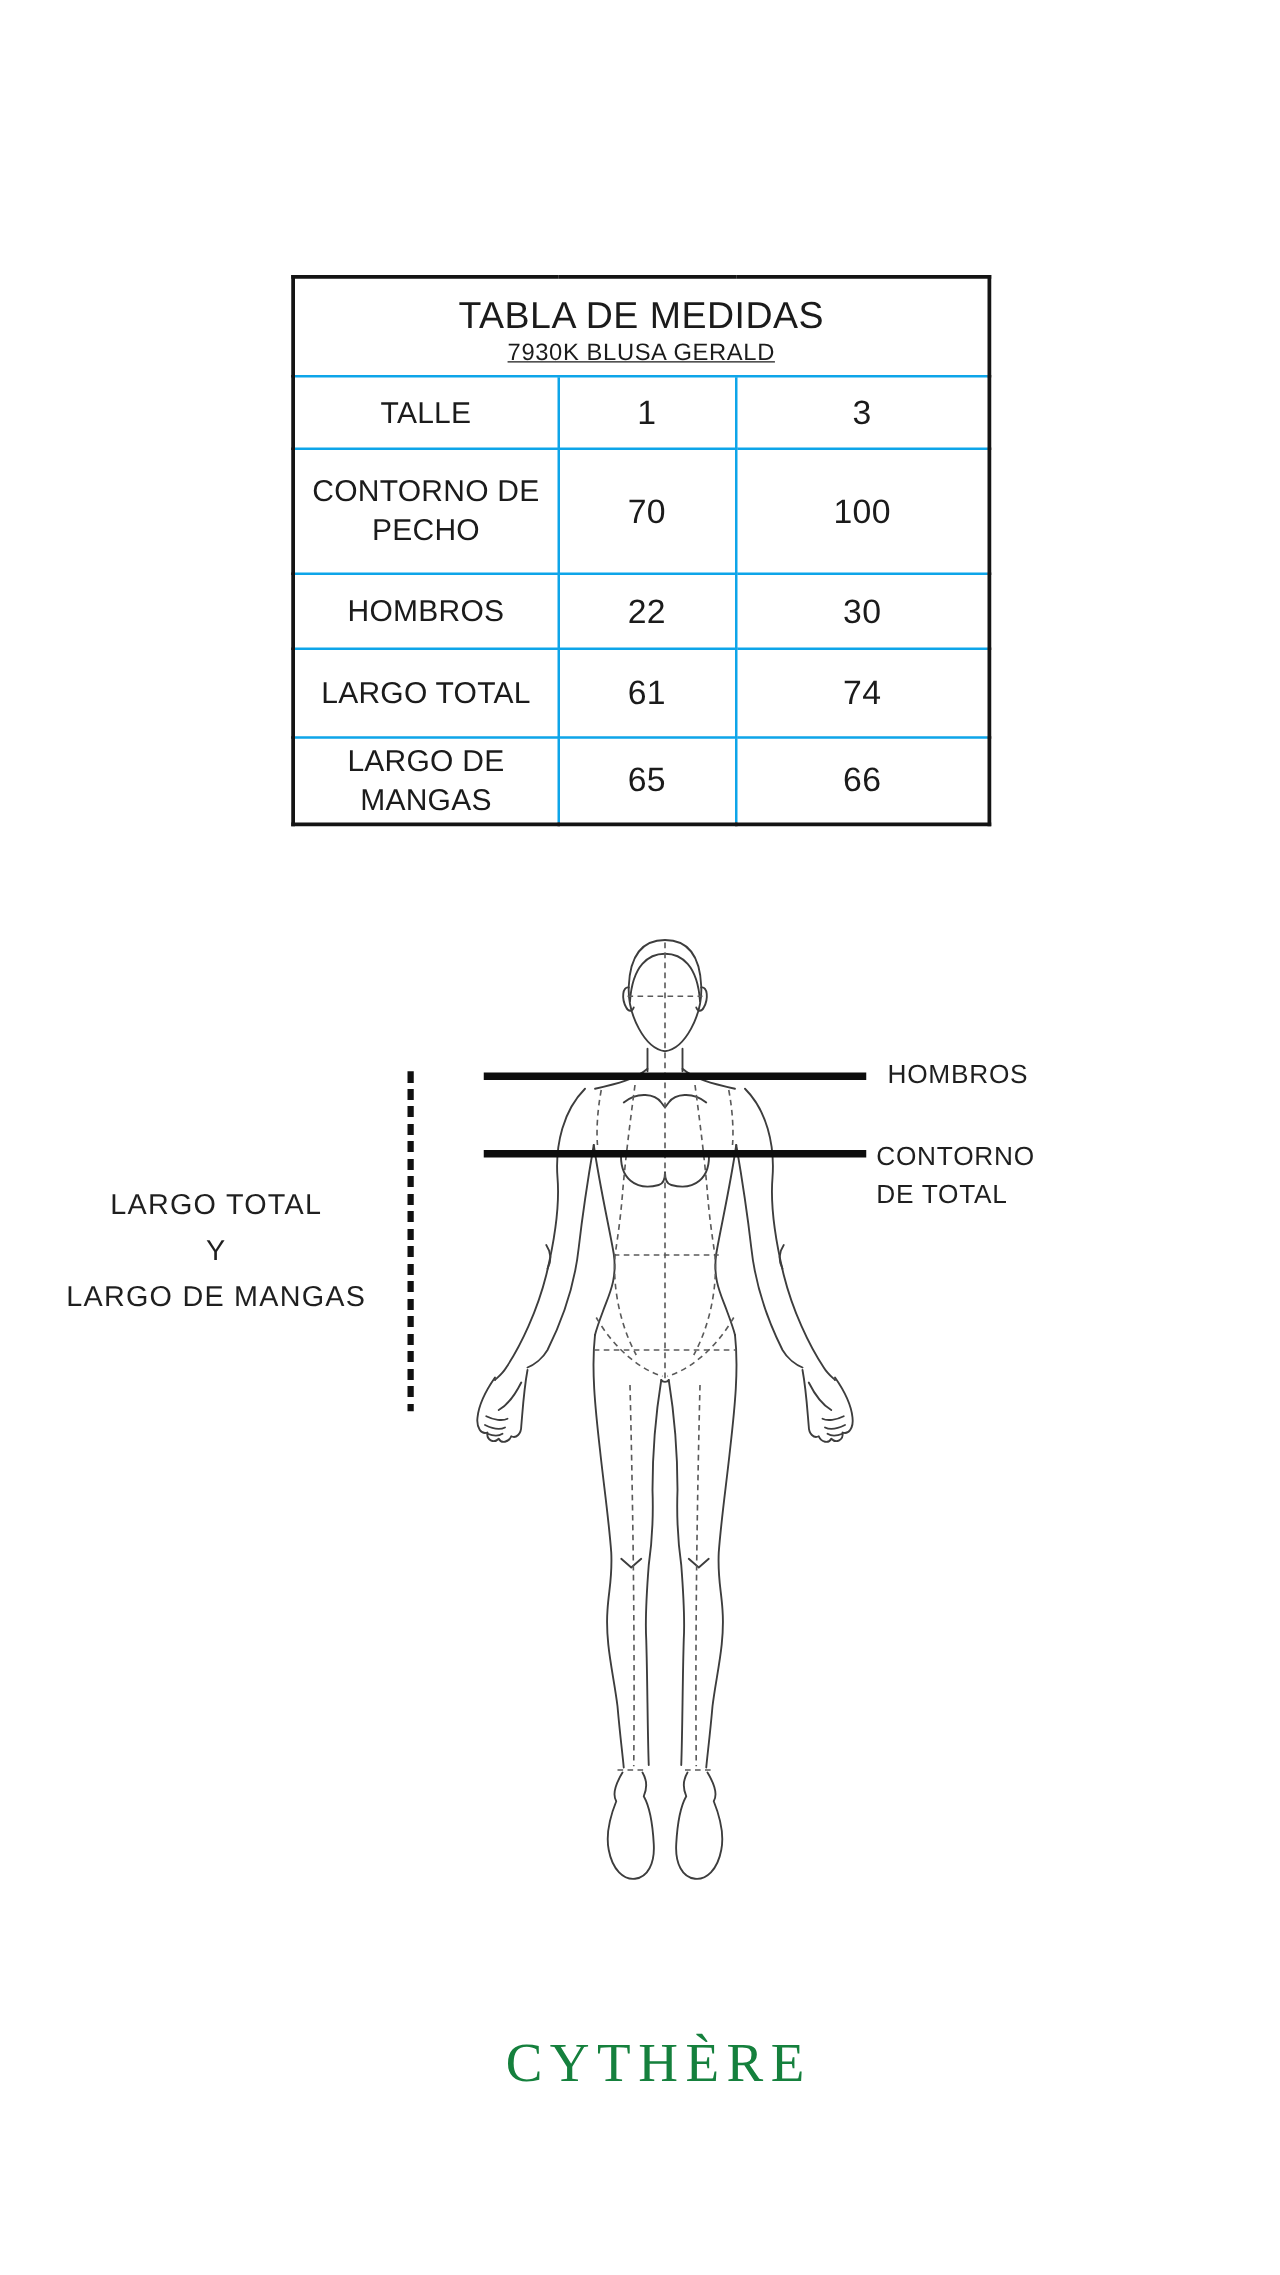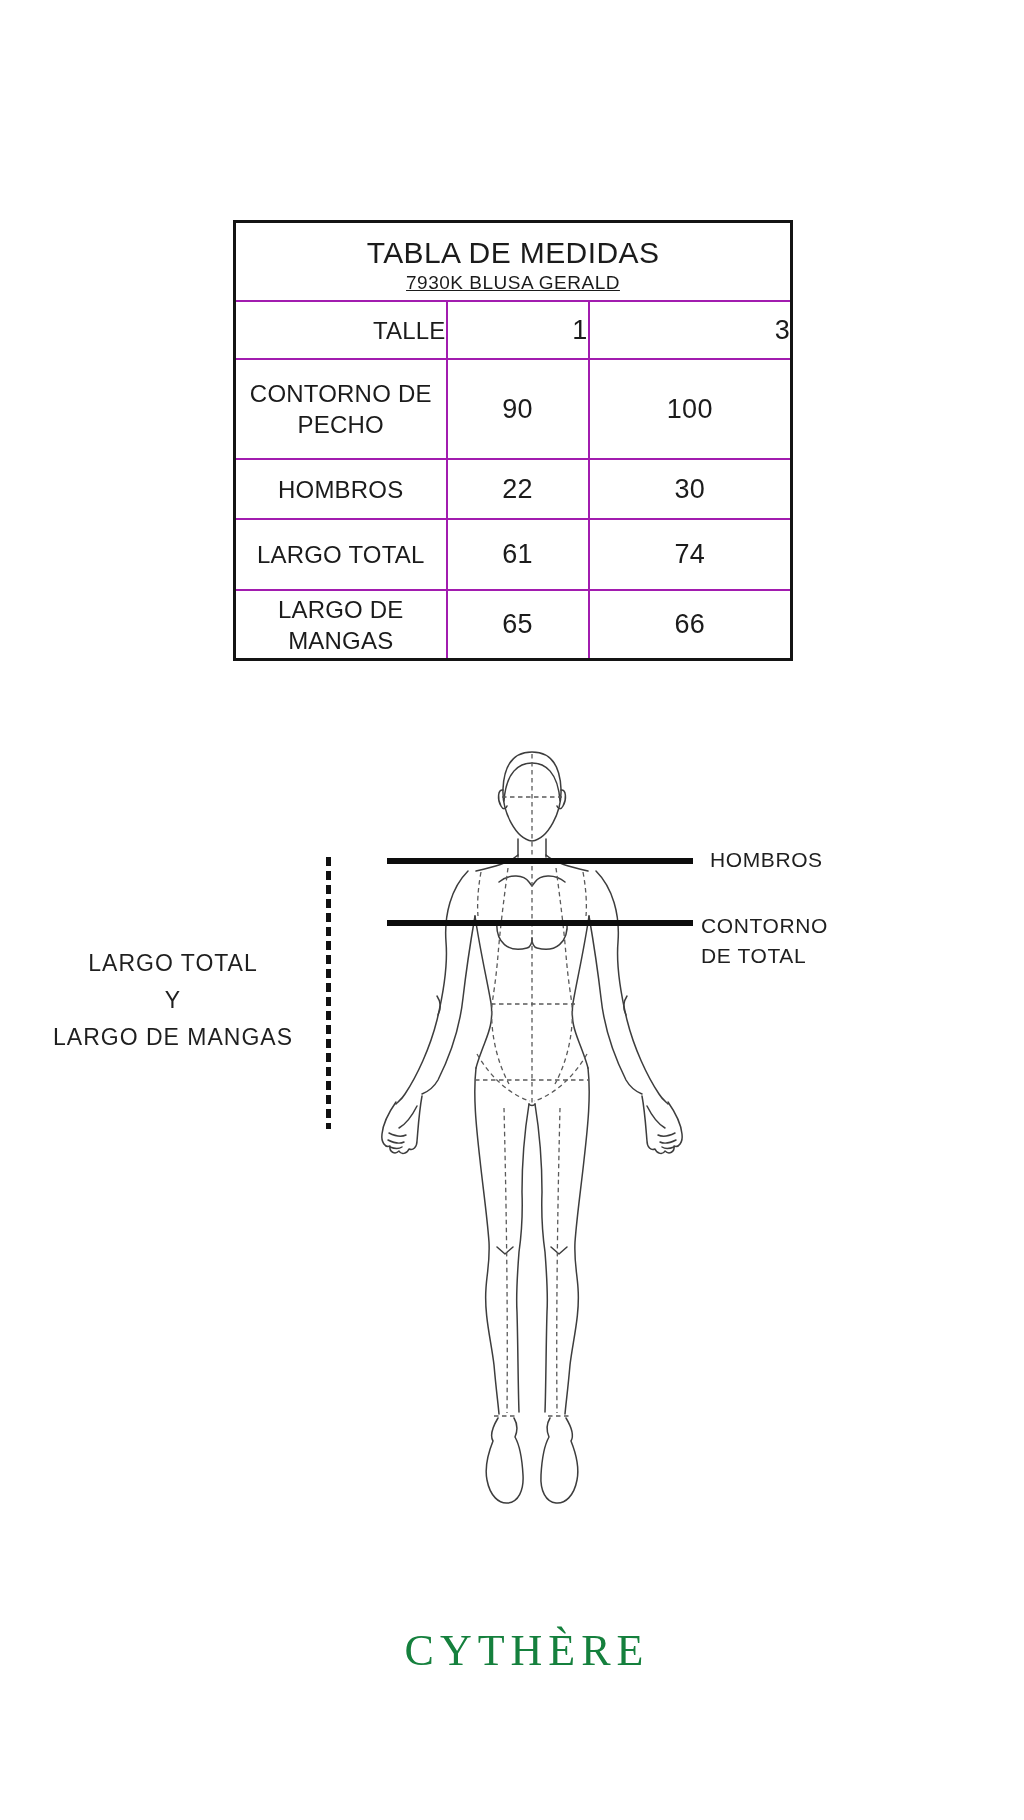--- a/index.html
+++ b/index.html
@@ -17,40 +17,40 @@
   table.size-chart {
     position: absolute;
     left: 233px;
     top: 220px;
     width: 557px;
     border-collapse: collapse;
     table-layout: fixed;
     border: 3px solid #141414;
   }
   table.size-chart td {
-    border: 2px solid #a21caf;
+    border: 2px solid #0ea5e9;
     text-align: center;
     vertical-align: middle;
     padding: 0;
     color: #1b1b1b;
   }
   td.header-cell { height: 77px; }
   .chart-title {
     font-size: 30px;
     letter-spacing: 0.4px;
     line-height: 36px;
     padding-top: 6px;
   }
   .chart-subtitle {
     font-size: 19px;
     letter-spacing: 0.5px;
     line-height: 24px;
     text-decoration: underline;
   }
-  tr.r-talle    td { height: 56px; text-align: right; }
+  tr.r-talle    td { height: 56px; }
   tr.r-contorno td { height: 98px; margin-left: 20px; }
   tr.r-hombros  td { height: 58px; }
   tr.r-largo    td { height: 69px; }
   tr.r-mangas   td { height: 67px; }
   td.lbl-cell {
     font-size: 24px;
     letter-spacing: 0.2px;
     line-height: 31px;
     padding: 0 16px;
   }
@@ -149,21 +149,21 @@
           <div class="chart-subtitle">7930K BLUSA GERALD</div>
         </td>
       </tr>
       <tr class="r-talle">
         <td class="lbl-cell">TALLE</td>
         <td class="val-cell">1</td>
         <td class="val-cell">3</td>
       </tr>
       <tr class="r-contorno">
         <td class="lbl-cell">CONTORNO DE PECHO</td>
-        <td class="val-cell">90</td>
+        <td class="val-cell">70</td>
         <td class="val-cell">100</td>
       </tr>
       <tr class="r-hombros">
         <td class="lbl-cell">HOMBROS</td>
         <td class="val-cell">22</td>
         <td class="val-cell">30</td>
       </tr>
       <tr class="r-largo">
         <td class="lbl-cell">LARGO TOTAL</td>
         <td class="val-cell">61</td>

